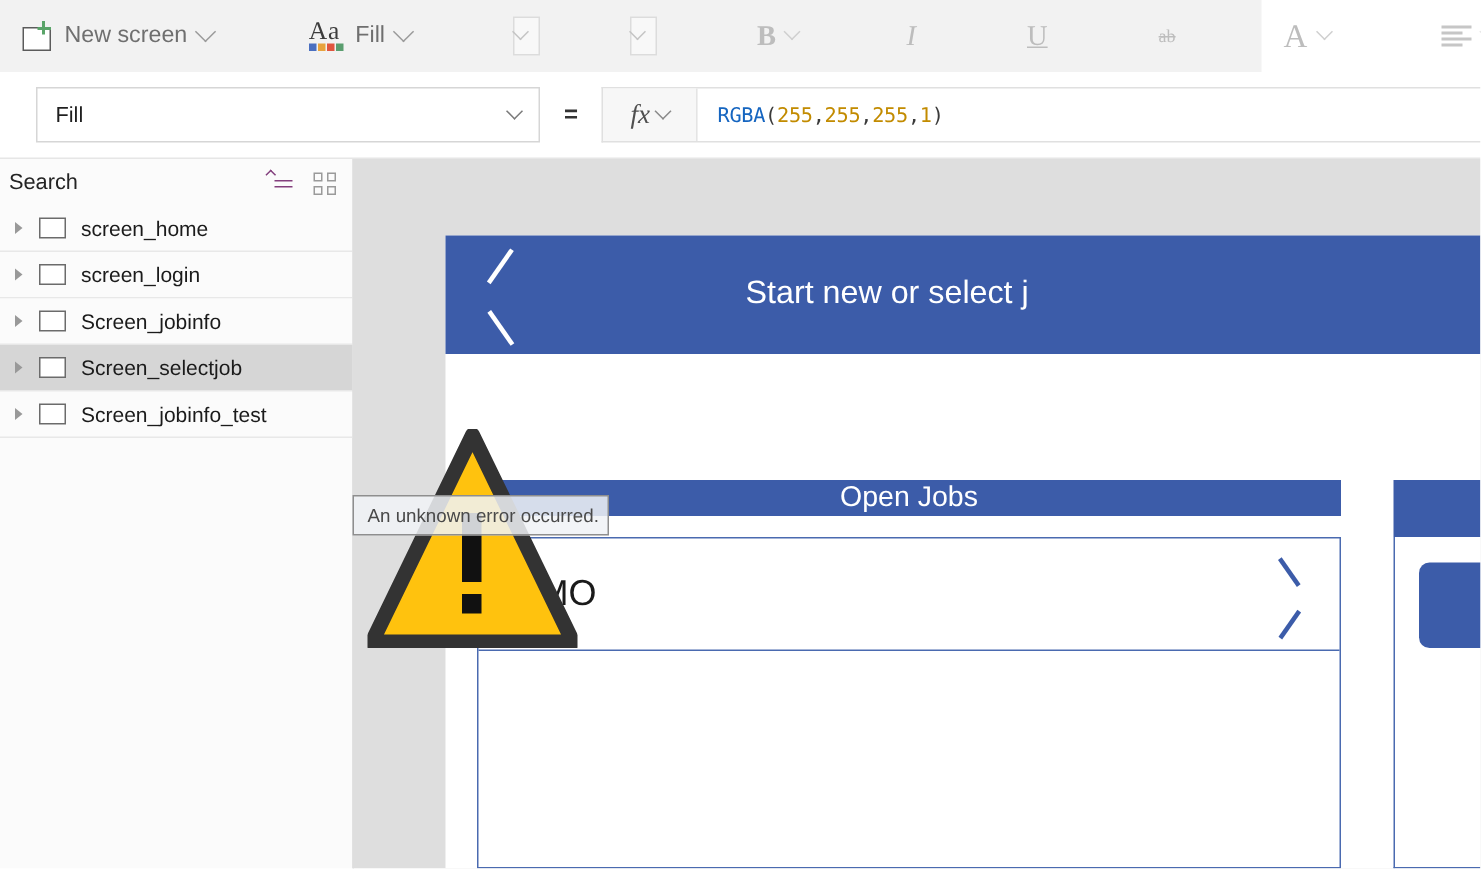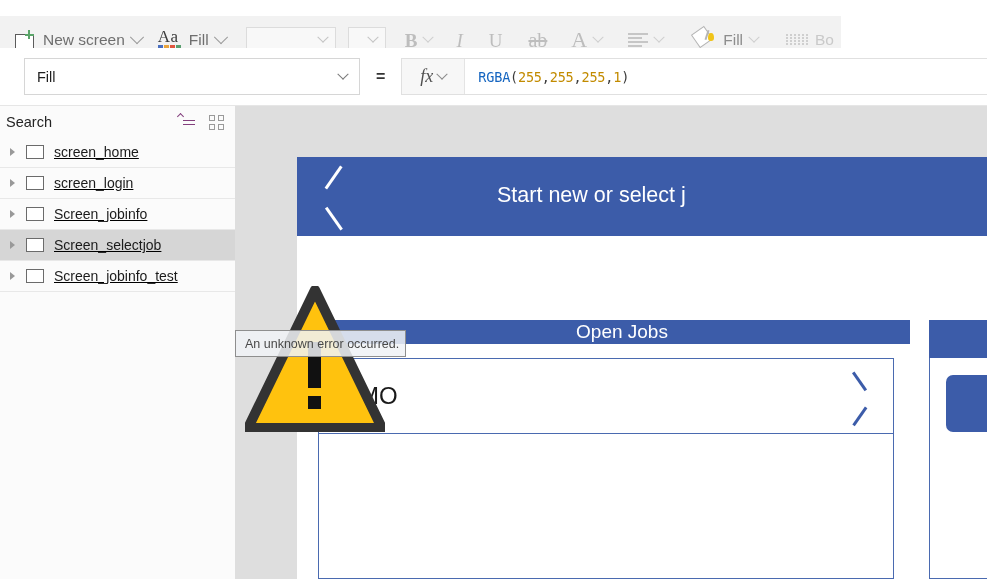--- a/index.html
+++ b/index.html
@@ -11,25 +11,25 @@
     -webkit-font-smoothing: antialiased;
   }
   #app {
     position: relative;
     width: 987px; height: 579px;
     overflow: hidden;
   }
 
   
   .toolbar {
-    position: absolute; left: 0; top: 16px;
+    position: absolute; left: 0; top: 0;
     width: 841px; height: 48px;
     background: #f2f2f2;
     border-bottom: 1px solid #e1e1e1;
-    display: flex; align-items: center;
+    display: flex; align-items: center; gap: 48px;
   }
   .tb-item {
     display: flex; align-items: center;
     height: 48px;
     padding: 0 8px;
     color: #8a8a8a;
     font-size: 15px;
     white-space: nowrap;
   }
   .tb-item.first { padding-left: 14px; }
@@ -90,21 +90,21 @@
   .tb-btn {
     display: flex; align-items: center;
     height: 48px; padding: 0 7px;
     color: #bdbdbd;
   }
   .tb-btn .g { font-size: 19px; color: #bdbdbd; line-height: 1; }
   .tb-btn .g.serif { font-family: "Liberation Serif", serif; }
   .tb-btn .g.bold { font-weight: bold; font-size: 19px; }
   .tb-btn .g.ital { font-style: italic; font-size: 19px; }
   .tb-btn .g.und { text-decoration: underline; font-size: 19px; }
-  .tb-btn .g.strike { text-decoration: line-through; font-size: 20px; }
+  .tb-btn .g.strike { text-decoration: line-through; font-size: 12px; }
   .tb-btn .g.bigA { font-size: 22px; }
   .tb-btn .caret { border-color: #cfcfcf; }
 
   .icn-align { width: 20px; height: 14px; position: relative; }
   .icn-align i {
     position: absolute; left: 0; height: 1.6px; background: #c6c6c6; display:block;
   }
   .icn-align i:nth-child(1){ top: 0px;  width: 20px; }
   .icn-align i:nth-child(2){ top: 4px;  width: 14px; }
   .icn-align i:nth-child(3){ top: 8px;  width: 20px; }
@@ -257,21 +257,20 @@
     transform: rotate(45deg); transform-origin: left center;
   }
   .search-ph { margin-left: 9px; font-size: 14px; color: #4a4a4a; }
 
   .screen-row {
     height: 30px;
     display: flex; align-items: center;
     border-bottom: 1px solid #e8e8e8;
     padding-left: 4px;
     background: #fbfbfb;
-    text-decoration: underline;
   }
   .screen-row.selected { background: #d6d6d6; }
   .disclosure {
     width: 16px; display: flex; align-items: center; justify-content: center;
   }
   .disclosure .tri {
     width: 0; height: 0;
     border-left: 5px solid #999;
     border-top: 4px solid transparent;
     border-bottom: 4px solid transparent;
@@ -320,21 +319,21 @@
     font-size: 21.5px; color: #ffffff;
     white-space: nowrap;
   }
 
   
   .gallery {
     position: absolute;
     background: #ffffff;
   }
   .gal-header {
-    position: absolute; left: 16px; top: 0;
+    position: absolute; left: 0; top: 0;
     height: 24px;
     background: #3c5ca9;
     color: #ffffff;
     display: flex; align-items: center; justify-content: center;
     font-size: 19px;
   }
   .gal-body {
     position: absolute;
     border: 1px solid #4a6ab0;
     box-sizing: border-box;

